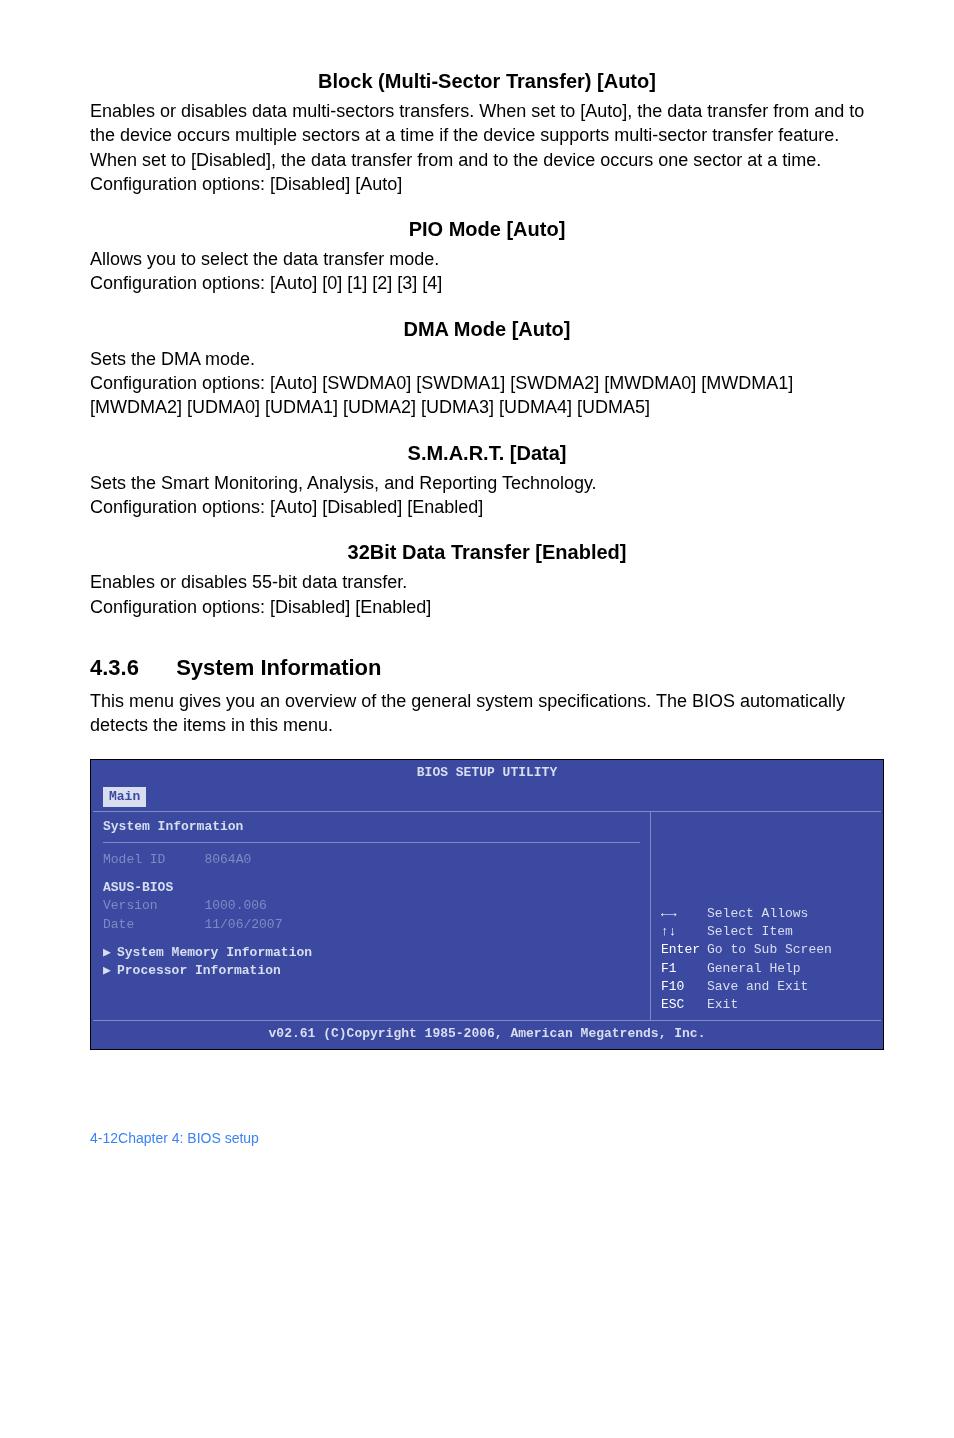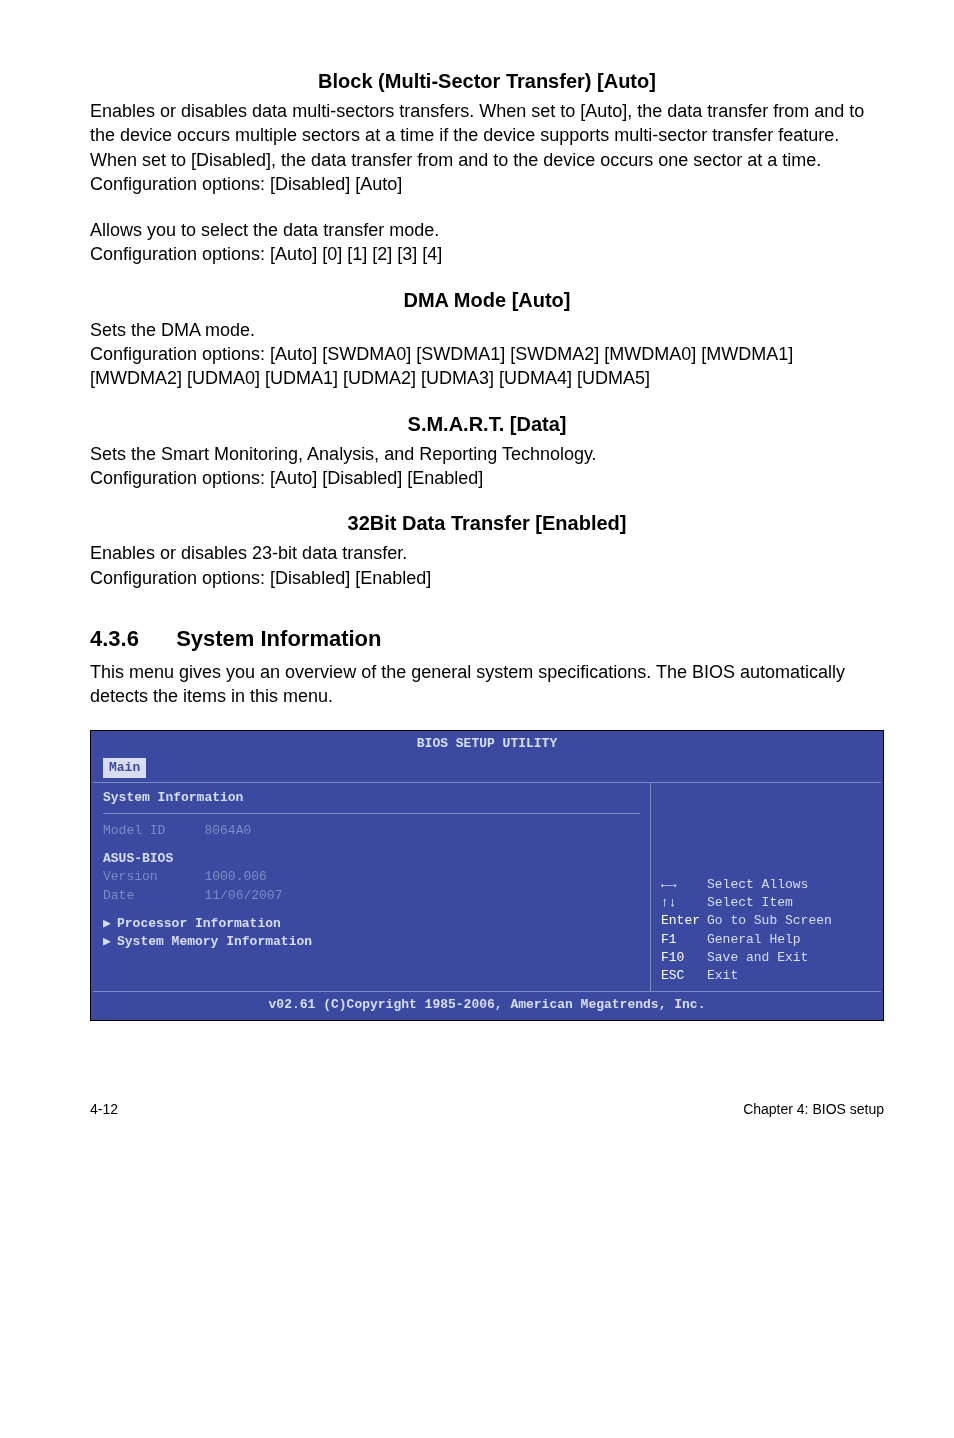--- a/index.html
+++ b/index.html
@@ -107,48 +107,48 @@
     color: #d8def0;
   }
   .bios-footer {
     text-align: center;
     color: #d8def0;
     font-weight: bold;
     padding: 4px 0 6px 0;
   }
   .footer-line {
     display: flex;
-    justify-content: space-between;
     font-size: 14px;
     padding: 50px 70px 20px 90px;
-    color: #000000;
+    color: #3b82f6;
   }
 </style>
 </head>
 <body>
 
 <div class="page">
 
   <h2 class="sub">Block (Multi-Sector Transfer) [Auto]</h2>
   <p class="body" style="white-space: pre-line;">Enables or disables data multi-sectors transfers. When set to [Auto], the data transfer from and to the device occurs multiple sectors at a time if the device supports multi-sector transfer feature. When set to [Disabled], the data transfer from and to the device occurs one sector at a time.
 Configuration options: [Disabled] [Auto]</p>
 
+  <h2 class="sub">PIO Mode [Auto]</h2>
   <p class="body" style="white-space: pre-line;">Allows you to select the data transfer mode.
 Configuration options: [Auto] [0] [1] [2] [3] [4]</p>
 
   <h2 class="sub">DMA Mode [Auto]</h2>
   <p class="body" style="white-space: pre-line;">Sets the DMA mode.
 Configuration options: [Auto] [SWDMA0] [SWDMA1] [SWDMA2] [MWDMA0] [MWDMA1] [MWDMA2] [UDMA0] [UDMA1] [UDMA2] [UDMA3] [UDMA4] [UDMA5]</p>
 
   <h2 class="sub">S.M.A.R.T. [Data]</h2>
   <p class="body" style="white-space: pre-line;">Sets the Smart Monitoring, Analysis, and Reporting Technology.
 Configuration options: [Auto] [Disabled] [Enabled]</p>
 
   <h2 class="sub">32Bit Data Transfer [Enabled]</h2>
-  <p class="body" style="white-space: pre-line;">Enables or disables 23-bit data transfer.
+  <p class="body" style="white-space: pre-line;">Enables or disables 55-bit data transfer.
 Configuration options: [Disabled] [Enabled]</p>
 
   <h2 class="section-num">
     <span class="num">4.3.6</span>
     <span>System Information</span>
   </h2>
   <p class="body">This menu gives you an overview of the general system specifications. The BIOS automatically detects the items in this menu.</p>
 
   <div class="bios-box">
     <div class="bios-title">BIOS SETUP UTILITY</div>
@@ -156,22 +156,22 @@
       <span class="bios-tab">Main</span>
     </div>
     <div class="bios-body">
       <div class="bios-left">
         <div class="hdr">System Information</div>
         <div class="row"><span>Model ID</span>     <span>8064A0</span></div>
         <div class="bold">ASUS-BIOS</div>
         <div class="row"><span>Version</span>      <span>1000.006</span></div>
         <div class="row"><span>Date</span>         <span>11/06/2007</span></div>
         <div style="height:10px"></div>
+        <div><span class="tri">▶</span><span class="menuitem">System Memory Information</span></div>
         <div><span class="tri">▶</span><span class="menuitem">Processor Information</span></div>
-        <div><span class="tri">▶</span><span class="menuitem">System Memory Information</span></div>
       </div>
       <div class="bios-right">
         <div>
           <div><span class="key">←→</span><span class="desc">Select Allows</span></div>
           <div><span class="key">↑↓</span><span class="desc">Select Item</span></div>
           <div><span class="key">Enter</span><span class="desc">Go to Sub Screen</span></div>
           <div><span class="key">F1</span><span class="desc">General Help</span></div>
           <div><span class="key">F10</span><span class="desc">Save and Exit</span></div>
           <div><span class="key">ESC</span><span class="desc">Exit</span></div>
         </div>

